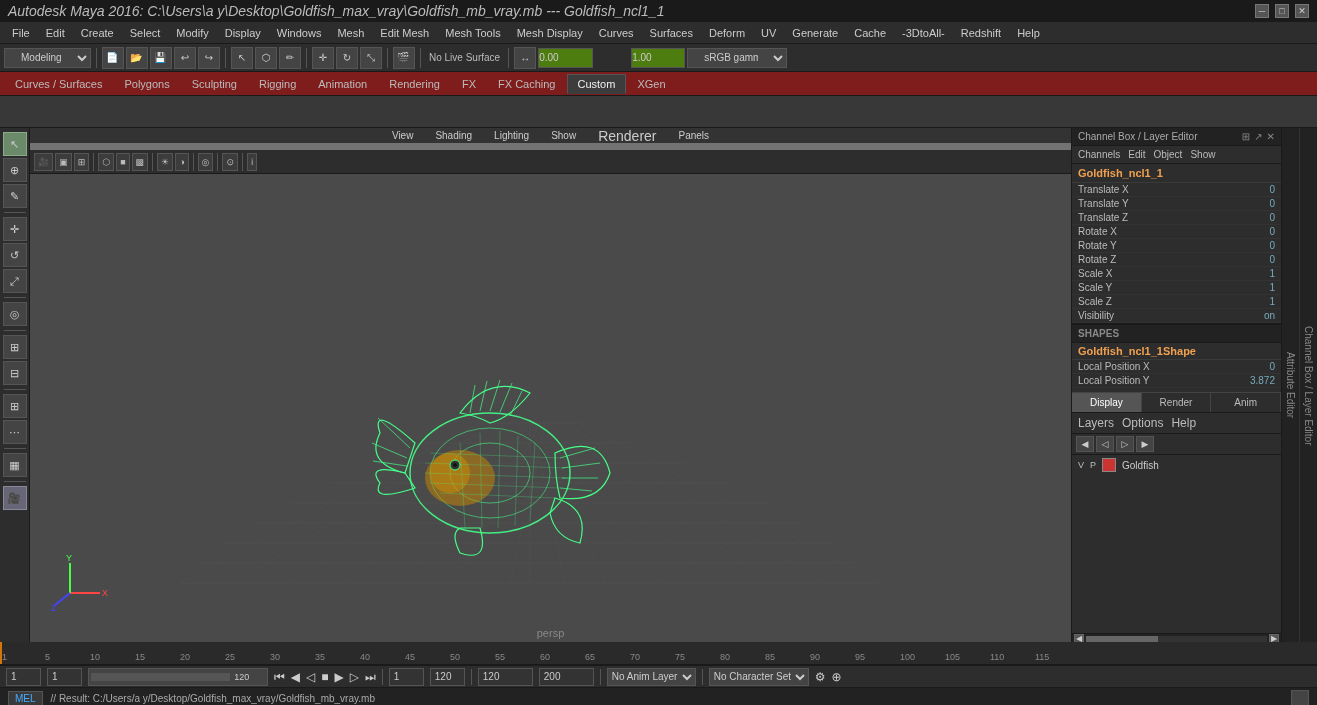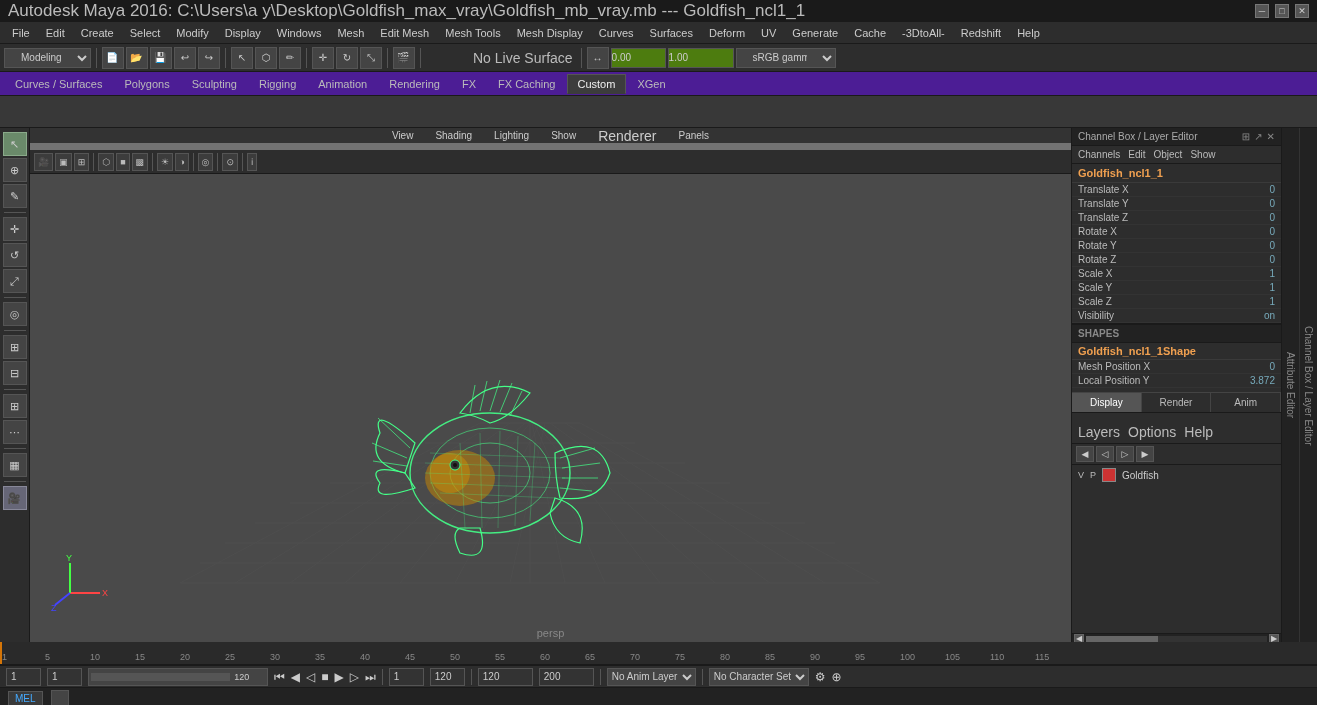--- a/index.html
+++ b/index.html
@@ -18,21 +18,21 @@
     #title-bar {
       background: #1a1a1a;
       height: 22px;
       display: flex;
       align-items: center;
       padding: 0 8px;
       font-size: 11px;
       color: #bbb;
       justify-content: space-between;
     }
-    #title-bar .title-text { font-size: 17px; color: #bbb; }
+    #title-bar .title-text { font-size: 14px; color: #bbb; font-style: italic; }
     #title-bar .win-controls { display: flex; gap: 6px; }
     #title-bar .win-btn {
       width: 14px; height: 14px;
       background: #555;
       border: 1px solid #777;
       cursor: pointer;
       display: flex; align-items: center; justify-content: center;
       font-size: 9px; color: #ccc;
     }
 
@@ -84,25 +84,25 @@
     .tb-separator { width: 1px; height: 20px; background: #555; margin: 0 3px; }
     .tb-text-field {
       background: #4d7c0f;
       border: 1px solid #555;
       color: #ccc;
       height: 20px;
       font-size: 10px;
       padding: 0 0;
       width: 100px;
     }
-    .tb-label { font-size: 14px; color: #bbb; padding: 0 3px; margin-left: 44px; }
+    .tb-label { font-size: 10px; color: #bbb; padding: 0 3px; }
 
     
     #shelf-tabs {
-      background: #4c1d95;
+      background: #7f1d1d;
       height: 24px;
       display: flex;
       align-items: center;
       padding: 0 4px;
       border-bottom: 1px solid #1a1a1a;
     }
     .shelf-tab {
       padding: 3px 10px;
       font-size: 11px;
       color: #bbb;
@@ -286,21 +286,21 @@
     .display-tab.active {
       background: #555;
       color: #fff;
     }
     #layer-menus {
       display: flex;
       gap: 8px;
       padding: 3px 6px;
       border-bottom: 1px solid #1a1a1a;
     }
-    .layer-menu { color: #bbb; cursor: pointer; font-size: 14px; margin-top: 8px; }
+    .layer-menu { color: #bbb; cursor: pointer; font-size: 12px; }
     #layer-toolbar {
       display: flex;
       align-items: center;
       padding: 2px 4px;
       gap: 2px;
       border-bottom: 1px solid #1a1a1a;
     }
     .layer-btn {
       width: 18px; height: 16px;
       background: #444;
@@ -502,21 +502,21 @@
   <div class="tb-btn">✛</div>
   <div class="tb-btn">↻</div>
   <div class="tb-btn">⤡</div>
   <div class="tb-separator"></div>
   <div class="tb-btn">🎬</div>
   <div class="tb-separator"></div>
   <span class="tb-label">No Live Surface</span>
   <div class="tb-separator"></div>
   <div class="tb-btn">↔</div>
   <input type="text" class="tb-text-field" value="0.00" style="width: 55px;">
-  <input type="text" class="tb-text-field" value="1.00" style="width: 66px;">
+  <input type="text" class="tb-text-field" value="1.00" style="width: 54px; margin-left: 36px;">
   <select class="toolbar-select" style="width:100px">
     <option>sRGB gamma</option>
   </select>
 </div>
 
 <div id="shelf-tabs">
   <div class="shelf-tab">Curves / Surfaces</div>
   <div class="shelf-tab">Polygons</div>
   <div class="shelf-tab">Sculpting</div>
   <div class="shelf-tab">Rigging</div>
@@ -746,21 +746,21 @@
         </div>
         <div class="channel-row">
           <span class="channel-label">Visibility</span>
           <span class="channel-value">on</span>
         </div>
       </div>
 
       <div id="shapes-header">SHAPES</div>
       <div style="padding:2px 6px; color:#f0a050; font-size:11px; font-weight:bold; border-bottom:1px solid #3a3a3a;">Goldfish_ncl1_1Shape</div>
       <div class="channel-row">
-        <span class="channel-label">Mesh Position X</span>
+        <span class="channel-label">Local Position X</span>
         <span class="channel-value">0</span>
       </div>
       <div class="channel-row">
         <span class="channel-label">Local Position Y</span>
         <span class="channel-value">3.872</span>
       </div>
 
       <div id="display-tabs">
         <div class="display-tab active">Display</div>
         <div class="display-tab">Render</div>
@@ -864,14 +864,15 @@
   <div class="bc-separator"></div>
   <select class="bc-select">
     <option>No Character Set</option>
   </select>
   <div class="bc-btn" style="cursor:pointer;font-size:12px;color:#ccc;">⚙</div>
   <div class="bc-btn" style="cursor:pointer;font-size:12px;color:#ccc;">⊕</div>
 </div>
 
 <div id="status-bar">
   <span id="mel-label">MEL</span>
+  <span id="status-text">// Result: C:/Users/a y/Desktop/Goldfish_max_vray/Goldfish_mb_vray.mb</span>
   <div style="width:18px;height:18px;background:#444;border:1px solid #555;cursor:pointer;"></div>
 </div>
 
 </body></html>

